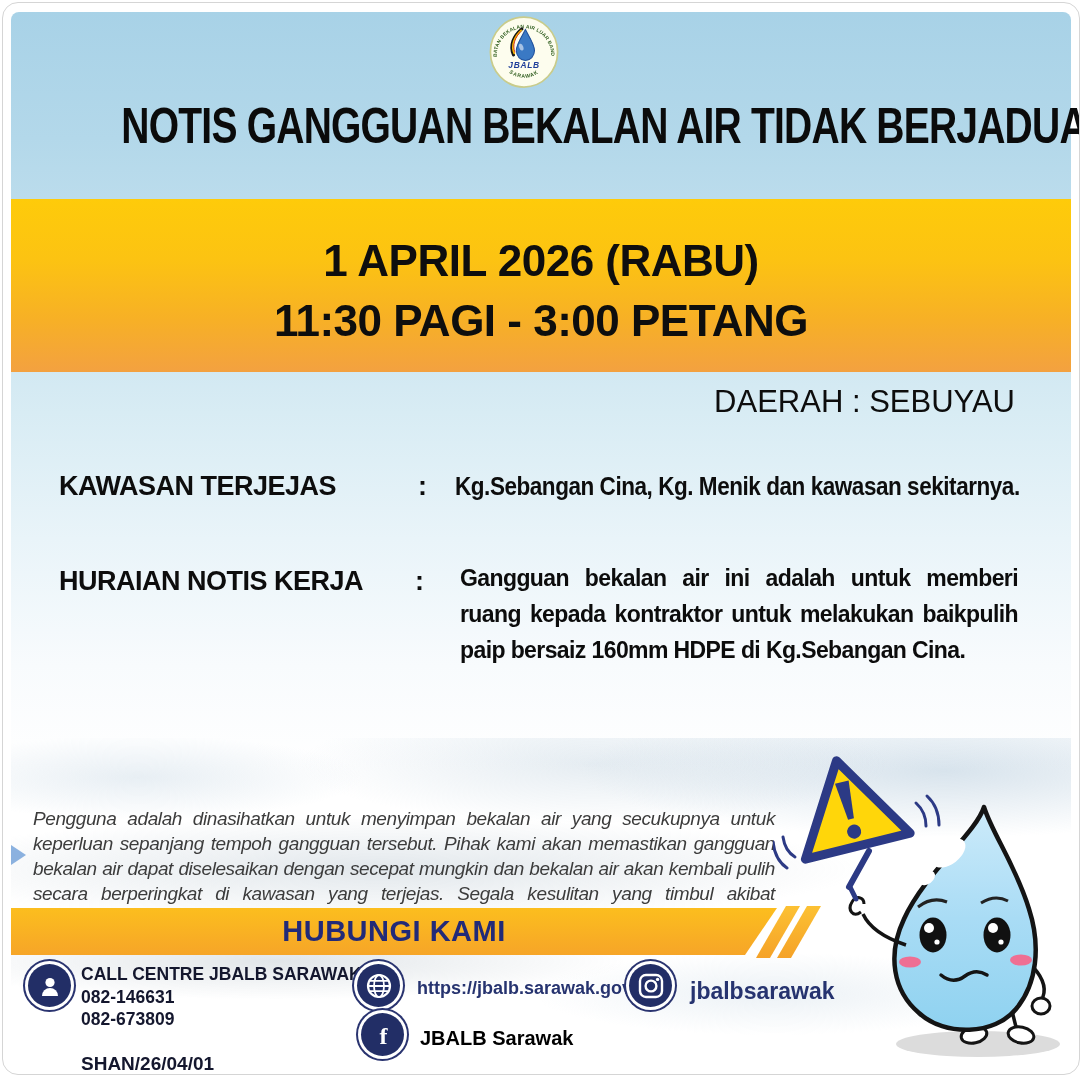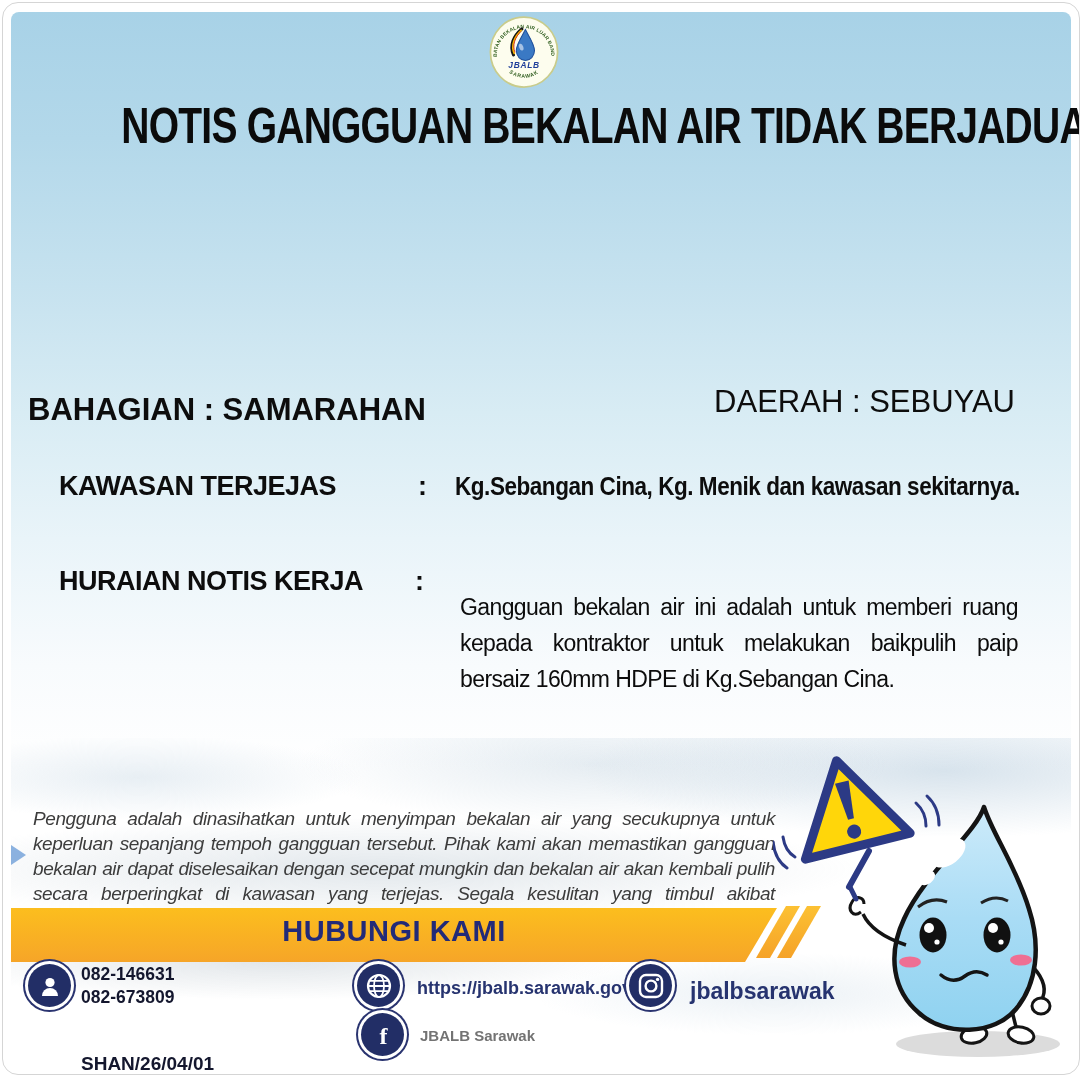--- a/index.html
+++ b/index.html
@@ -26,21 +26,21 @@
   .banner .line{font-size:44px;font-weight:bold;line-height:60px;color:#0e0e0e;letter-spacing:-0.5px;}
   .bahagian{position:absolute;left:25px;top:389px;font-size:31px;font-weight:bold;}
   .daerah{position:absolute;right:64px;top:381px;font-size:31px;font-weight:normal;}
   .row-label{position:absolute;left:25px;font-size:27px;font-weight:bold;letter-spacing:-0.5px;margin-left:31px;}
   .colon{position:absolute;font-size:27px;font-weight:bold;}
   .kawasan-value{
     position:absolute;left:452px;top:469px;font-size:25px;font-weight:bold;white-space:nowrap;
     letter-spacing:-0.5px;transform:scaleX(0.9);transform-origin:left center;
   }
   .huraian-value{
-    position:absolute;left:457px;top:586px;width:558px;font-size:23px;font-weight:normal;
+    position:absolute;left:457px;top:557px;width:558px;font-size:23px;font-weight:bold;
     line-height:36px;text-align:justify;letter-spacing:-0.6px;color:#0c0c0c;
   }
   .advisory{
     position:absolute;left:30px;top:803px;width:742px;font-style:italic;font-size:19px;
     line-height:25px;letter-spacing:-0.4px;color:#3c3c3c;text-align:justify;z-index:3;
   }
   .water-band{
     position:absolute;left:8px;right:8px;top:735px;bottom:8px;z-index:1;border-radius:0 0 8px 8px;
     background:
       radial-gradient(ellipse 320px 60px at 12% 12%,rgba(188,208,223,.35),transparent 70%),
@@ -49,41 +49,41 @@
       radial-gradient(ellipse 640px 70px at 35% 40%,rgba(150,170,185,.28),transparent 75%),
       radial-gradient(ellipse 500px 55px at 25% 68%,rgba(120,140,155,.22),transparent 70%),
       radial-gradient(ellipse 320px 55px at 72% 78%,rgba(200,216,228,.35),transparent 75%);
   }
   .blue-wedge{
     position:absolute;left:8px;top:842px;width:0;height:0;z-index:2;
     border-top:10px solid transparent;border-bottom:10px solid transparent;
     border-left:15px solid #6f9fd8;opacity:.8;
   }
   .hubungi{
-    position:absolute;left:8px;top:905px;width:766px;height:54px;z-index:4;
+    position:absolute;left:8px;top:905px;width:766px;height:47px;z-index:4;
     background:linear-gradient(180deg,#fcbe1e 0%,#f6a528 100%);
     clip-path:polygon(0 0,100% 0,calc(100% - 32px) 100%,0 100%);
     text-align:center;line-height:47px;font-size:29px;font-weight:bold;color:#222a78;letter-spacing:.5px;
   }
   .stripe{
     position:absolute;top:903px;width:14px;height:52px;z-index:4;
     background:linear-gradient(180deg,#fcc133,#f5a228);transform:skewX(-30deg);
   }
   .stripe1{left:768px;} .stripe2{left:789px;}
   .icon-badge{
     position:absolute;width:43px;height:43px;border-radius:50%;background:#222e66;z-index:4;
     box-shadow:0 0 0 3px #fff,0 0 0 5px #2a3470;display:flex;align-items:center;justify-content:center;
   }
   .contact-text{position:absolute;z-index:4;font-weight:bold;color:#1b2250;}
   .phone-block{position:absolute;left:78px;top:960px;z-index:4;}
   .phone-block div{font-size:17.5px;font-weight:bold;line-height:22.5px;color:#14172e;}
   .ref{position:absolute;left:78px;top:1050px;font-size:19px;font-weight:bold;color:#14172e;z-index:4;}
   .site-text{left:414px;top:975px;font-size:18px;color:#26336f;}
   .ig-text{left:687px;top:975px;font-size:23px;color:#26336f;}
-  .fb-text{left:417px;top:1024px;font-size:15px;color:#737373;}
+  .fb-text{left:417px;top:1024px;font-size:20px;color:#000000;}
   .mascot{position:absolute;left:770px;top:738px;width:305px;height:332px;z-index:3;}
 </style>
 </head>
 <body>
 
 <div class="poster">
   <div class="sky"></div>
 
   <svg class="logo" viewBox="0 0 100 104">
     <ellipse cx="50" cy="52" rx="48" ry="50" fill="#fdfdee" stroke="#c9cc8b" stroke-width="2.5"></ellipse>
@@ -102,22 +102,25 @@
       <path d="M46,21 C36,30 31,43 36,54" fill="none" stroke="#f4b400" stroke-width="2.4" stroke-linecap="round"></path>
       <path d="M45,23 C37,31 33,43 37,52" fill="none" stroke="#d93025" stroke-width="1.3" stroke-linecap="round"></path>
       <path d="M52,20 C48,28 39,41 39,50 a13,14 0 0 0 26,0 C65,41 56,28 52,20 Z" fill="#3a79c4" stroke="#20509b" stroke-width="1.5"></path>
       <ellipse cx="46" cy="45" rx="3" ry="5" fill="#ffffff" opacity="0.55" transform="rotate(-20 46 45)"></ellipse>
     </g>
     <text x="50" y="75" text-anchor="middle" font-size="12" font-weight="bold" font-style="italic" fill="#1e3d99" letter-spacing="1">JBALB</text>
   </svg>
 
   <div class="title">NOTIS GANGGUAN BEKALAN AIR TIDAK BERJADUAL</div>
 
-
-  <div class="bahagian">BAHAGIAN : SAMARAHAN</div>
+  <div class="banner">
+    <div class="line">1 APRIL 2026 (RABU)</div>
+    <div class="line">11:30 PAGI - 3:00 PETANG</div>
+  </div>
+
   <div class="daerah">DAERAH : SEBUYAU</div>
 
   <div class="row-label" style="top:468px;">KAWASAN TERJEJAS</div>
   <div class="colon" style="left:415px;top:468px;">:</div>
   <div class="kawasan-value">Kg.Sebangan Cina, Kg. Menik dan kawasan sekitarnya.</div>
 
   <div class="row-label" style="top:563px;">HURAIAN NOTIS KERJA</div>
   <div class="colon" style="left:412px;top:563px;">:</div>
   <div class="huraian-value">Gangguan bekalan air ini adalah untuk memberi ruang kepada kontraktor untuk melakukan baikpulih paip bersaiz 160mm HDPE di Kg.Sebangan Cina.</div>
 
@@ -131,20 +134,21 @@
   <div class="stripe stripe1"></div>
   <div class="stripe stripe2"></div>
 
   <div class="icon-badge" style="left:25px;top:961px;">
     <svg width="28" height="28" viewBox="-14 -14 28 28">
       <circle cx="0" cy="-3.5" r="4.6" fill="#fff"></circle>
       <path d="M-8,10 a8,8 0 0 1 16,0 Z" fill="#fff"></path>
     </svg>
   </div>
   <div class="phone-block">
+    <div>CALL CENTRE JBALB SARAWAK</div>
     <div>082-146631</div>
     <div>082-673809</div>
   </div>
   <div class="ref">SHAN/26/04/01</div>
 
   <div class="icon-badge" style="left:354px;top:961px;">
     <svg width="28" height="28" viewBox="-14 -14 28 28" fill="none" stroke="#fff">
       <circle r="11" stroke-width="2.2"></circle>
       <ellipse rx="5" ry="11" stroke-width="1.8"></ellipse>
       <path d="M-11,0 H11 M-9.6,-5.2 H9.6 M-9.6,5.2 H9.6" stroke-width="1.8"></path>

